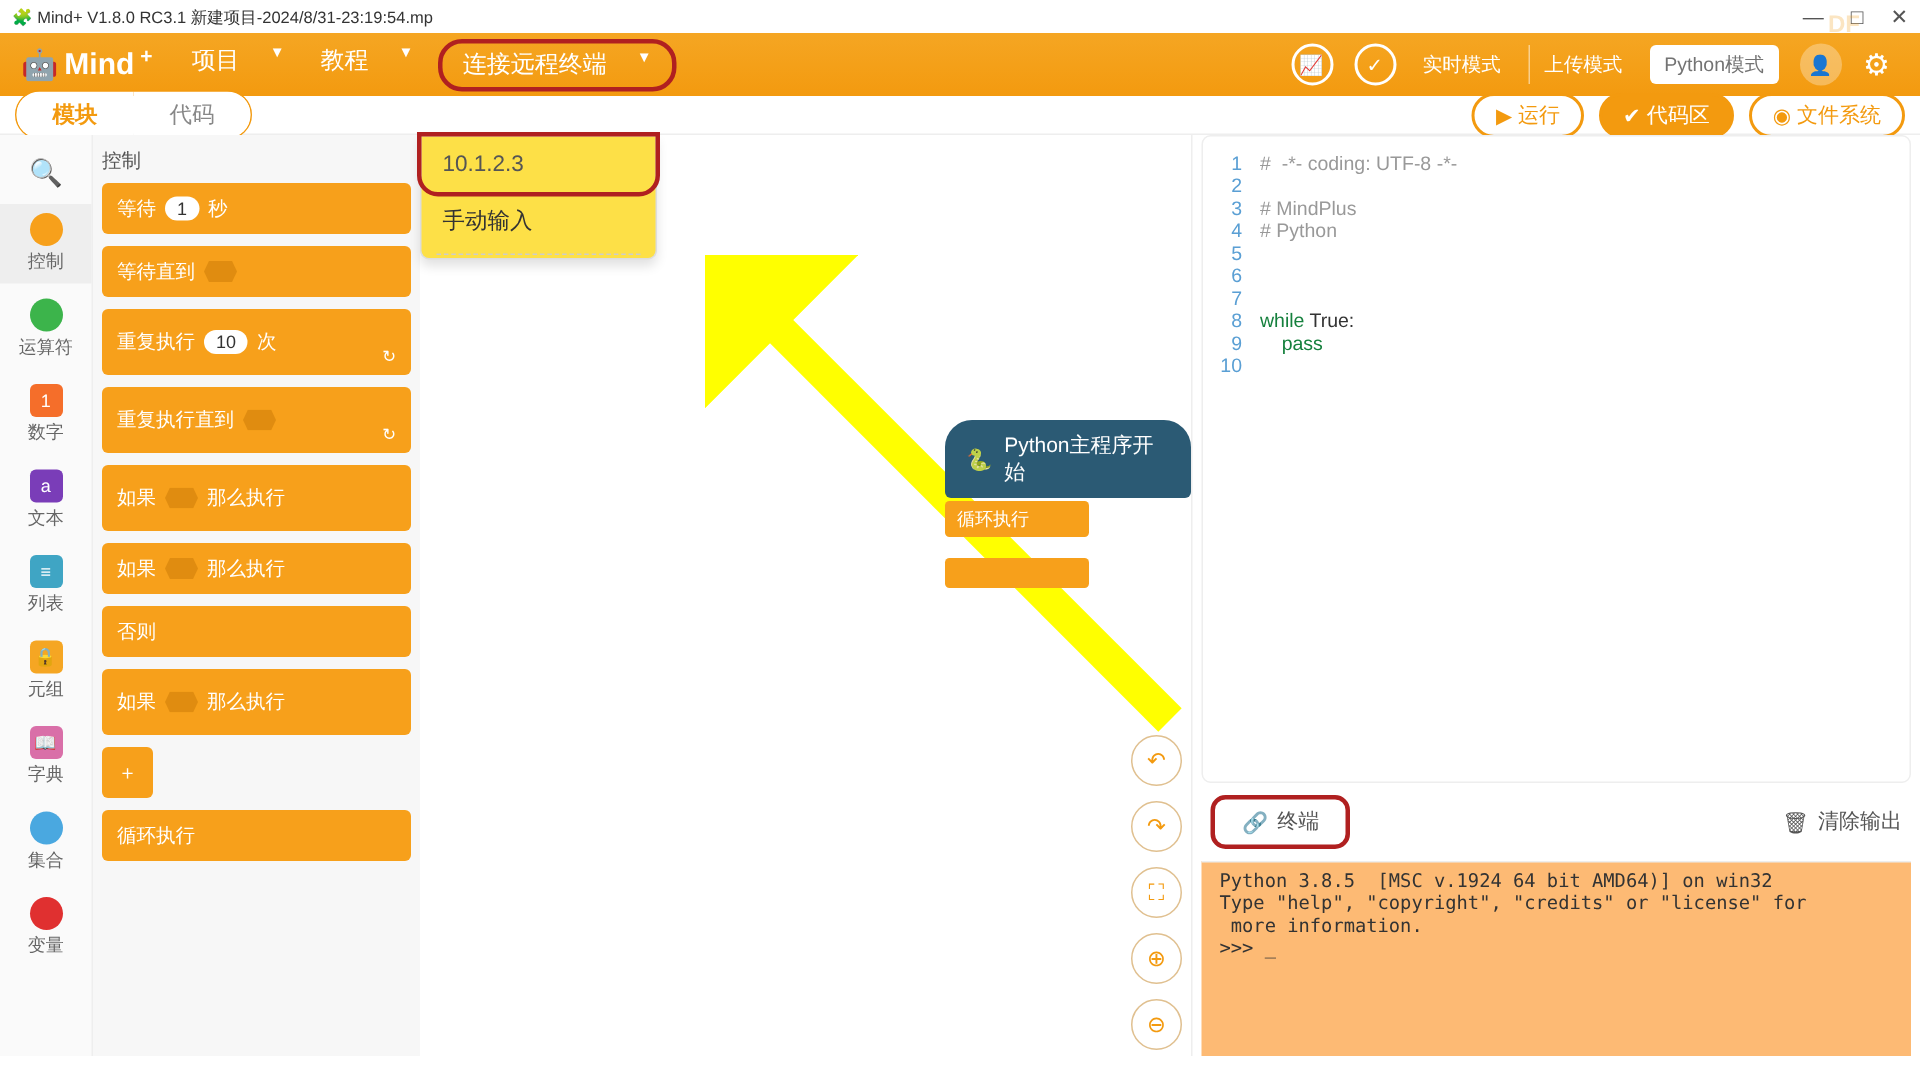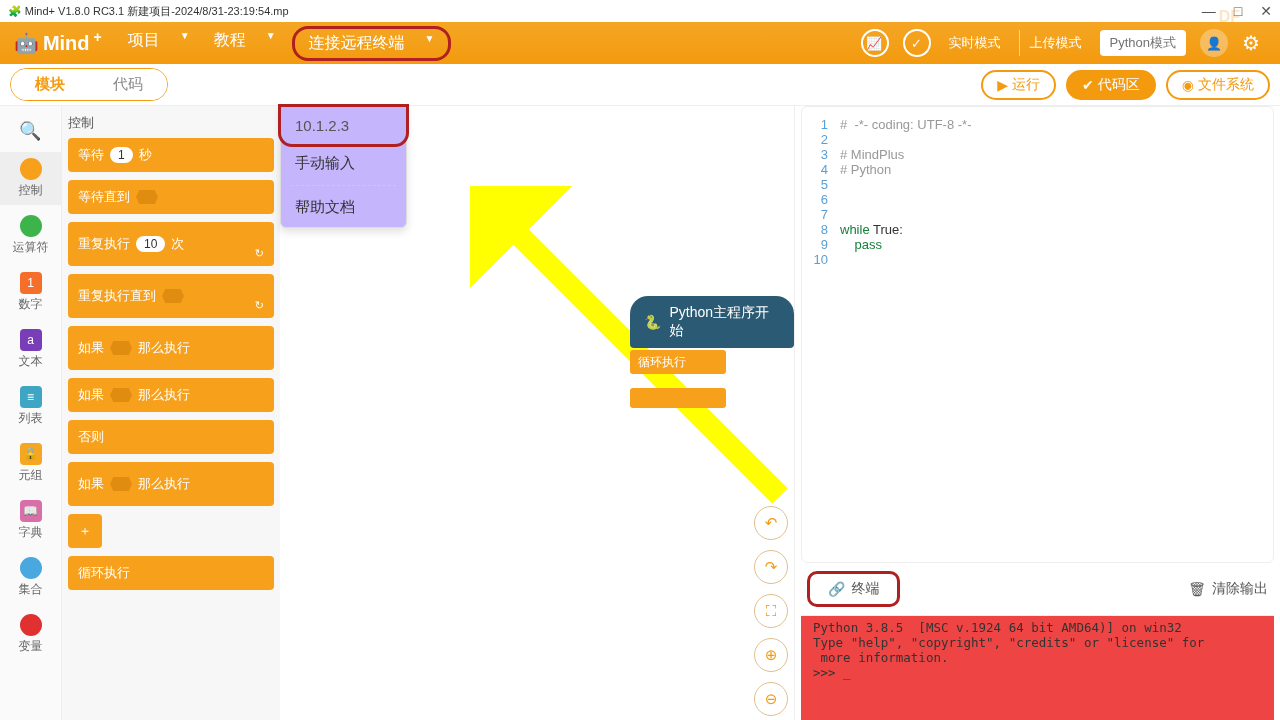--- a/index.html
+++ b/index.html
@@ -13,21 +13,21 @@
 .menu{display:flex;gap:8px;margin-left:18px}
 .menu-item{display:flex;gap:20px;font-size:16px;padding:4px 8px;cursor:pointer;border-radius:10px}
 .menu-item.boxed{border:3px solid #b02020;border-radius:16px;padding:4px 14px}
 .chev{font-size:10px}
 .topbar-right{margin-left:auto;display:flex;align-items:center;gap:14px}
 .circ-icon{width:28px;height:28px;border:2px solid #fff;border-radius:50%;display:flex;align-items:center;justify-content:center;font-size:13px;cursor:pointer}
 .mode-btn{font-size:13px;cursor:pointer;padding:4px 4px}
 .mode-btn.sep{border-left:1px solid rgba(255,255,255,.5);padding-left:10px}
 .pymode{background:#fff;color:#737373;border-radius:4px;padding:4px 10px;font-size:13px;cursor:pointer}
 .gear{width:24px;height:24px;color:#fff;cursor:pointer;font-size:20px}
-.sub1{height:42px;display:flex;align-items:center;padding:0 10px;gap:12px;border-bottom:1px solid #eee}
+.sub1{height:26px;display:flex;align-items:center;padding:0 10px;gap:12px;border-bottom:1px solid #eee}
 .tabswitch{display:flex;border:1px solid #f39a0f;border-radius:18px;overflow:hidden}
 .tabswitch div{padding:6px 24px;font-size:15px;cursor:pointer}
 .tabswitch .act{background:#fff;color:#f39a0f;font-weight:bold}
 .tabswitch .inact{background:#fff;color:#888}
 .sub1-right{margin-left:auto;display:flex;gap:10px;align-items:center}
 .pill{display:flex;align-items:center;gap:4px;border:2px solid #f39a0f;border-radius:18px;padding:4px 14px;color:#f39a0f;font-size:14px;cursor:pointer}
 .pill.filled{background:#f39a0f;color:#fff}
 .main{display:flex;height:614px}
 .cat-rail{width:62px;background:#fafafa;border-right:1px solid #eee;display:flex;flex-direction:column;align-items:center;padding-top:8px;gap:4px}
 .cat{display:flex;flex-direction:column;align-items:center;gap:2px;font-size:12px;color:#666;padding:6px 0;width:100%;cursor:pointer}
@@ -35,21 +35,21 @@
 .dot{width:22px;height:22px;border-radius:50%}
 .sq{width:22px;height:22px;border-radius:4px;display:flex;align-items:center;justify-content:center;color:#fff;font-size:12px}
 .palette{width:218px;background:#f7f7f7;padding:8px 6px;overflow:hidden}
 .pal-title{font-size:13px;color:#555;margin-bottom:6px}
 .blk{background:#f7a01b;color:#fff;font-size:13px;border-radius:4px;padding:8px 10px;margin-bottom:8px;display:flex;align-items:center;gap:6px;cursor:grab;position:relative}
 .blk .oval{background:#fff;color:#333;border-radius:10px;padding:1px 8px;font-size:12px}
 .blk .hex{width:22px;height:14px;background:#e08c10;clip-path:polygon(15% 0,85% 0,100% 50%,85% 100%,15% 100%,0 50%)}
 .blk.c{min-height:44px}
 .blk .arr{position:absolute;right:10px;bottom:6px;font-size:11px}
 .canvas{flex:1;background:#fff;position:relative}
-.dropdown{position:absolute;left:0;top:0;width:127px;background:#c4b5fd;border:1px solid #ddd;box-shadow:0 4px 8px rgba(0,0,0,.12);border-radius:0 0 6px 6px;z-index:30}
+.dropdown{position:absolute;left:0;top:0;width:158px;background:#fde047;border:1px solid #ddd;box-shadow:0 4px 8px rgba(0,0,0,.12);border-radius:0 0 6px 6px;z-index:30}
 .dd-item{padding:10px 14px;font-size:15px;color:#333;cursor:pointer}
 .dd-item.ip{color:#555;border:3px solid #b02020;border-radius:0 0 14px 14px;margin:-3px}
 .dd-sep{border-top:1px dashed #ccc;margin:2px 10px}
 .yarrow{position:absolute;left:190px;top:80px;width:330px;height:330px;pointer-events:none}
 .stage-block{position:absolute;left:350px;top:190px}
 .hat{background:#2b5a74;color:#fff;font-size:14px;border-radius:18px 18px 4px 4px;padding:8px 14px;display:flex;align-items:center;gap:8px}
 .sb{background:#f7a01b;width:96px;height:24px;border-radius:3px;margin-top:2px;color:#fff;font-size:12px;display:flex;align-items:center;padding:0 8px}
 .sb2{background:#f7a01b;width:96px;height:20px;border-radius:3px;margin-top:14px}
 .toolcol{position:absolute;right:6px;top:400px;display:flex;flex-direction:column;gap:10px}
 .tbtn{width:34px;height:34px;border:1px solid #e0c090;border-radius:50%;display:flex;align-items:center;justify-content:center;color:#f39a0f;font-size:15px;cursor:pointer;background:#fff}
@@ -58,21 +58,21 @@
 .righttab div{border:1px solid #f0c080;border-bottom:none;border-radius:8px 8px 0 0;padding:8px 30px;font-size:14px;color:#f39a0f;background:#fff;cursor:pointer}
 .code{flex:1;background:#fff;font-family:Consolas,monospace;font-size:13px;padding:10px 0;overflow:auto;border:1px solid #eee;margin:0 6px;border-radius:6px}
 .cl{display:flex}
 .ln{width:38px;text-align:right;color:#5a9fd4;padding-right:12px;user-select:none}
 .cd{color:#333;white-space:pre}
 .cmt{color:#999}
 .kw{color:#15803d}
 .termhdr{display:flex;align-items:center;padding:8px 12px;gap:8px}
 .termlab{border:3px solid #b02020;border-radius:10px;padding:6px 18px;display:flex;align-items:center;gap:6px;font-size:14px;color:#555;cursor:pointer}
 .clearout{margin-left:auto;display:flex;align-items:center;gap:6px;font-size:14px;color:#555;cursor:pointer}
-.term{background:#ef4444;font-family:Consolas,monospace;font-size:12.5px;color:#333;padding:4px 12px 12px;white-space:pre-wrap;height:105px;overflow:auto;border-top:1px solid #eee;margin:0 6px}
+.term{background:#fdba74;font-family:Consolas,monospace;font-size:12.5px;color:#333;padding:4px 12px 12px;white-space:pre-wrap;height:130px;overflow:auto;border-top:1px solid #eee;margin:0 6px}
 .df-water{position:absolute;right:40px;top:8px;color:#f39a0f;opacity:.25;font-weight:bold;font-size:16px;pointer-events:none}
 </style>
 </head>
 <body>
 
 <div class="titlebar">
   <span>🧩</span>&nbsp;
   <span>Mind+ V1.8.0 RC3.1   新建项目-2024/8/31-23:19:54.mp</span>
   <div class="winbtns">
     <span>—</span>
@@ -221,21 +221,20 @@
     <div class="blk">
         <span>循环执行</span>
       </div>
   </div>
 
   <div class="canvas">
     <div class="dropdown">
       <div class="dd-item ip">10.1.2.3</div>
       <div class="dd-item">手动输入</div>
       <div class="dd-sep"></div>
-      <div class="dd-item">帮助文档</div>
     </div>
     <svg class="yarrow" viewBox="0 0 330 330">
       <defs>
           <marker id="ah" markerWidth="12" markerHeight="12" refX="2" refY="6" orient="auto">
             <path d="M0,0 L12,6 L0,12 Z" fill="yellow"></path>
           </marker>
         </defs>
       <line x1="310" y1="310" x2="20" y2="20" stroke="yellow" stroke-width="22" marker-end="url(#ah)"></line>
     </svg>
     <div class="stage-block">

